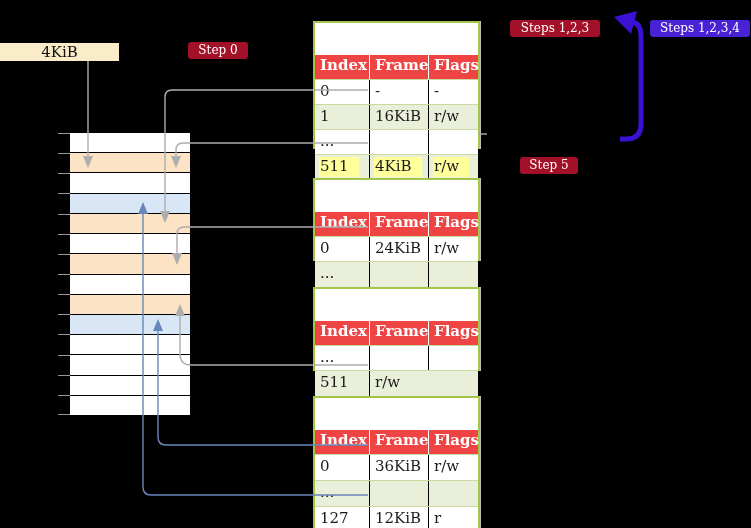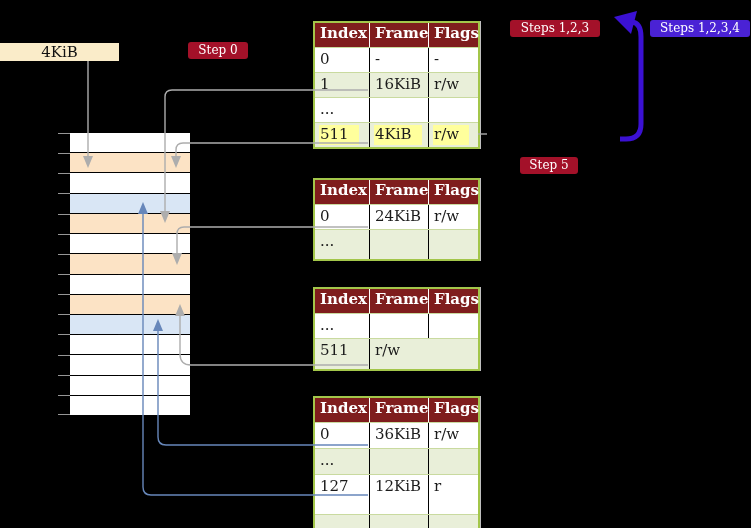--- a/index.html
+++ b/index.html
@@ -20,21 +20,21 @@
       display:flex;flex-direction:column;}
   .mrow{flex:1;border-bottom:1px solid #000;}
   .mrow:last-child{border-bottom:none;}
   .mrow.white{background:#fff}
   .mrow.peach{background:#FCE3C5}
   .mrow.blue{background:#D9E6F5}
   .tick{position:absolute;left:58px;width:12px;height:1px;background:#979797;}
   
   .ptable{position:absolute;left:313px;width:167px;border:2px solid #A3C64A;background:#fff;
       box-sizing:border-box;box-shadow:1px 0 0 rgba(225,225,225,.85);font-size:15px;}
-  .thead{display:flex;height:24px;background:#7f1d1d;}
+  .thead{display:flex;height:24px;background:#ef4444;margin-top:32px;}
   .th{color:#fff;font-weight:bold;box-sizing:border-box;padding:1px 0 0 5px;}
   .c1{width:55px}.c2{width:59px}.c3{width:49px}
   .th.c1,.th.c2{border-right:1px solid #fff;}
   .trow{display:flex;border-top:1px solid #C9DA9F;box-sizing:border-box;}
   .trow.white{background:#fff}
   .trow.green{background:#E9EFD9}
   .td{box-sizing:border-box;padding:2px 0 0 5px;color:#1b1b1b;overflow:hidden;}
   .td.c1,.td.c2{border-right:1px solid #000;}
   .hl{background:#FFFF9C;display:inline-block;padding:0 10px 2px 1px;margin-left:-1px;}
   #overlay{position:absolute;left:0;top:0;pointer-events:none;}

